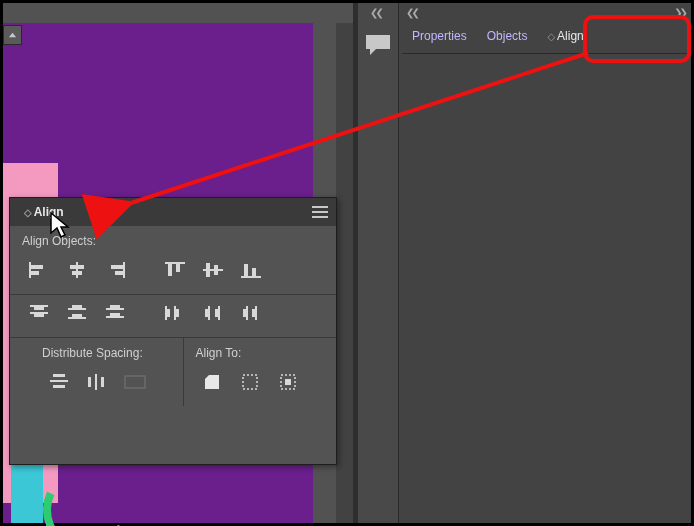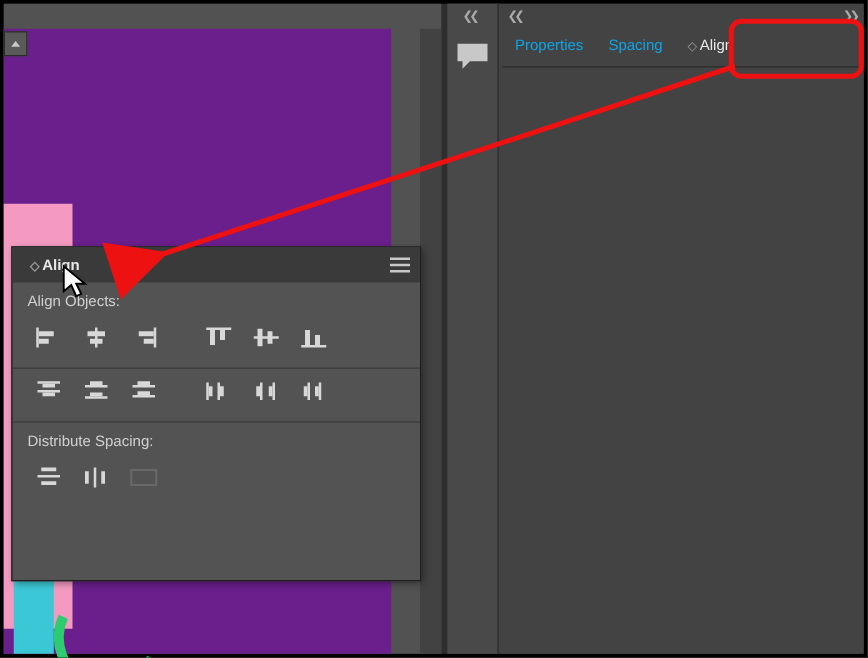--- a/index.html
+++ b/index.html
@@ -13,37 +13,37 @@
   .vscroll{position:absolute;left:333px;top:20px;width:17px;height:500px;background:#424242;}
   .vscroll-up{position:absolute;left:0;top:22px;width:17px;height:18px;background:#5a5a5a;border:1px solid #2a2a2a;display:flex;align-items:center;justify-content:center;}
   .vscroll-up svg{width:9px;height:9px;}
   
   .chev{position:absolute;color:#aaa;font-size:10px;letter-spacing:-3px;}
   
   .dock{position:absolute;left:355px;top:0;right:0;height:520px;background:#434343;}
   .dock-left-strip{position:absolute;left:0;top:0;width:40px;height:520px;background:#494949;border-right:1px solid #2a2a2a;}
   .speech-icon{position:absolute;left:6px;top:30px;width:28px;height:24px;}
   .tabbar{position:absolute;left:44px;top:18px;right:4px;height:30px;display:flex;align-items:center;}
-  .tab{padding:6px 10px;color:#0ea5e9;cursor:default;}
+  .tab{padding:6px 10px;color:#c4b5fd;cursor:default;}
   .tab.active{color:#e8e8e8;}
   .align-highlight{position:absolute;left:580px;top:12px;width:100px;height:40px;border:4px solid #e11;border-radius:10px;pointer-events:none;}
   .panel-body{position:absolute;left:44px;top:50px;right:4px;bottom:0;background:#434343;border-top:1px solid #2a2a2a;}
   
   .align-panel{position:absolute;left:6px;top:194px;width:326px;height:266px;background:#535353;border:1px solid #1e1e1e;box-shadow:2px 2px 6px rgba(0,0,0,.4);}
   .align-tabbar{height:28px;background:#3a3a3a;display:flex;align-items:center;padding:0 8px;justify-content:space-between;}
   .align-tab{color:#e8e8e8;font-weight:bold;padding:4px 6px;}
   .panel-menu{display:flex;flex-direction:column;gap:3px;}
   .panel-menu span{display:block;width:16px;height:2px;background:#c8c8c8;}
   .section-label{padding:8px 30px 4px 12px;color:#d0d0d0;}
   .btn-row{display:flex;padding:2px 10px 8px 10px;gap:0;}
   .ibtn{width:36px;height:30px;display:flex;align-items:center;justify-content:center;border:1px solid transparent;}
   .ibtn svg{width:22px;height:18px;}
   .gap{width:22px;}
   .divider{height:1px;background:#3a3a3a;margin:0 0;}
-  .two-col{display:flex;}
+  .two-col{display:flex;margin-left:20px;}
   .col{flex:1;}
   .col+.col{border-left:1px solid #3a3a3a;}
   .disabled svg{opacity:.45;}
   
   .arrow-svg{position:absolute;left:0;top:0;pointer-events:none;}
   
   .cursor{position:absolute;left:46px;top:208px;pointer-events:none;}
   .link-icon{font-size:10px;color:#999;margin-right:2px;}
 </style>
 </head>
@@ -70,21 +70,21 @@
       <div class="chev" style="left:12px;top:4px;">❮❮</div>
       <div class="speech-icon">
         <svg viewBox="0 0 28 24">
             <path d="M2 2 h24 v14 h-14 l-6 6 v-6 h-4 z" fill="#c8c8c8"></path>
           </svg>
       </div>
     </div>
     <div class="chev" style="left:48px;top:4px;">❮❮</div>
     <div class="tabbar">
       <div class="tab">Properties</div>
-      <div class="tab">Spacing</div>
+      <div class="tab">Objects</div>
       <div class="tab active"><span class="link-icon">◇</span><span>Align</span></div>
     </div>
     <div class="panel-body"></div>
     <div class="chev" style="right:6px;top:4px;">❯❯</div>
   </div>
 
   <div class="align-panel">
     <div class="align-tabbar">
       <div class="align-tab"><span class="link-icon">◇</span><span>Align</span></div>
       <div class="panel-menu">
@@ -209,20 +209,42 @@
           <div class="ibtn">
               <svg viewBox="0 0 22 18">
                 <rect x="2" y="4" width="3" height="10" fill="#d8d8d8"></rect>
                 <rect x="9" y="1" width="2" height="16" fill="#d8d8d8"></rect>
                 <rect x="15" y="4" width="3" height="10" fill="#d8d8d8"></rect>
               </svg>
             </div>
           <div class="ibtn disabled">
               <svg viewBox="0 0 22 18">
                 <rect x="1" y="3" width="20" height="12" fill="none" stroke="#888" stroke-width="1.5"></rect>
+              </svg>
+            </div>
+        </div>
+      </div>
+      <div class="col">
+        <div class="section-label">Align To:</div>
+        <div class="btn-row">
+          <div class="ibtn">
+              <svg viewBox="0 0 22 18">
+                <rect x="3" y="2" width="14" height="14" fill="#e8e8e8"></rect>
+                <path d="M3 2 L7 2 L3 6 Z" fill="#535353"></path>
+              </svg>
+            </div>
+          <div class="ibtn">
+              <svg viewBox="0 0 22 18">
+                <rect x="3" y="2" width="14" height="14" fill="none" stroke="#d8d8d8" stroke-width="1.5" stroke-dasharray="2 2"></rect>
+              </svg>
+            </div>
+          <div class="ibtn">
+              <svg viewBox="0 0 22 18">
+                <rect x="3" y="2" width="14" height="14" fill="none" stroke="#d8d8d8" stroke-width="1.5" stroke-dasharray="2 2"></rect>
+                <rect x="7" y="6" width="6" height="6" fill="#d8d8d8"></rect>
               </svg>
             </div>
         </div>
       </div>
     </div>
   </div>
 
   <div class="align-highlight"></div>
   <svg class="arrow-svg" width="694" height="526">
     <defs>

